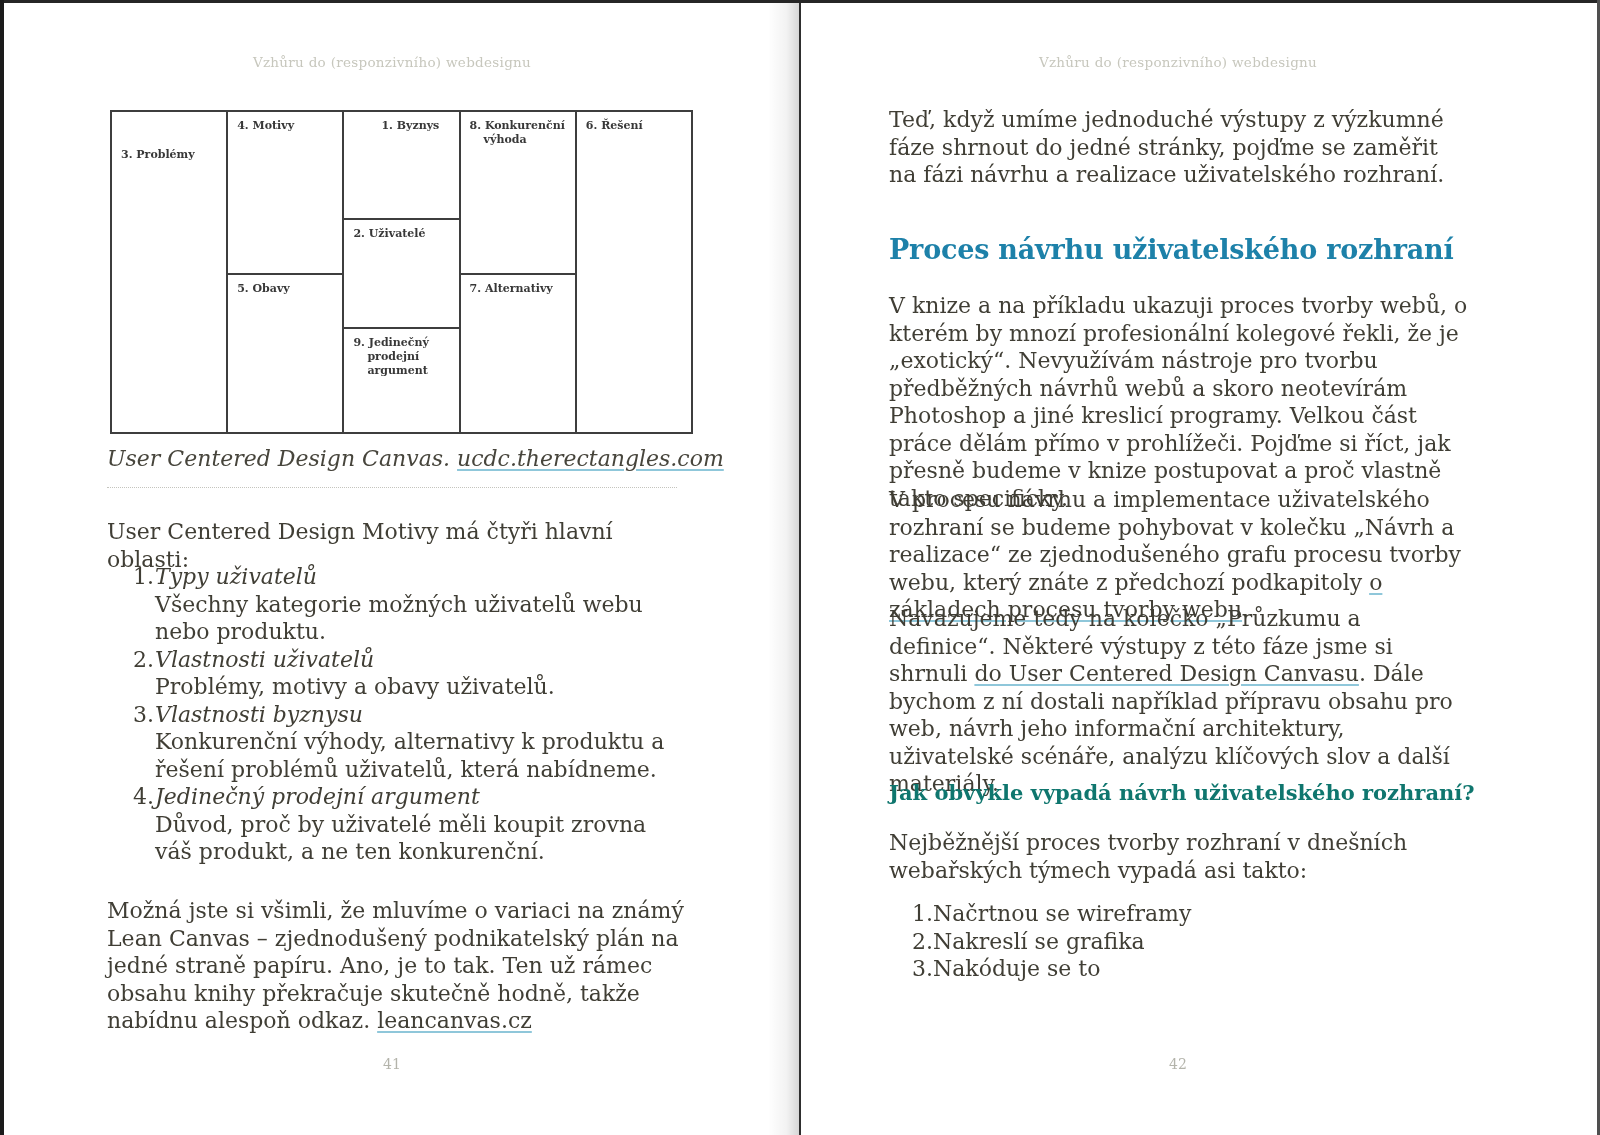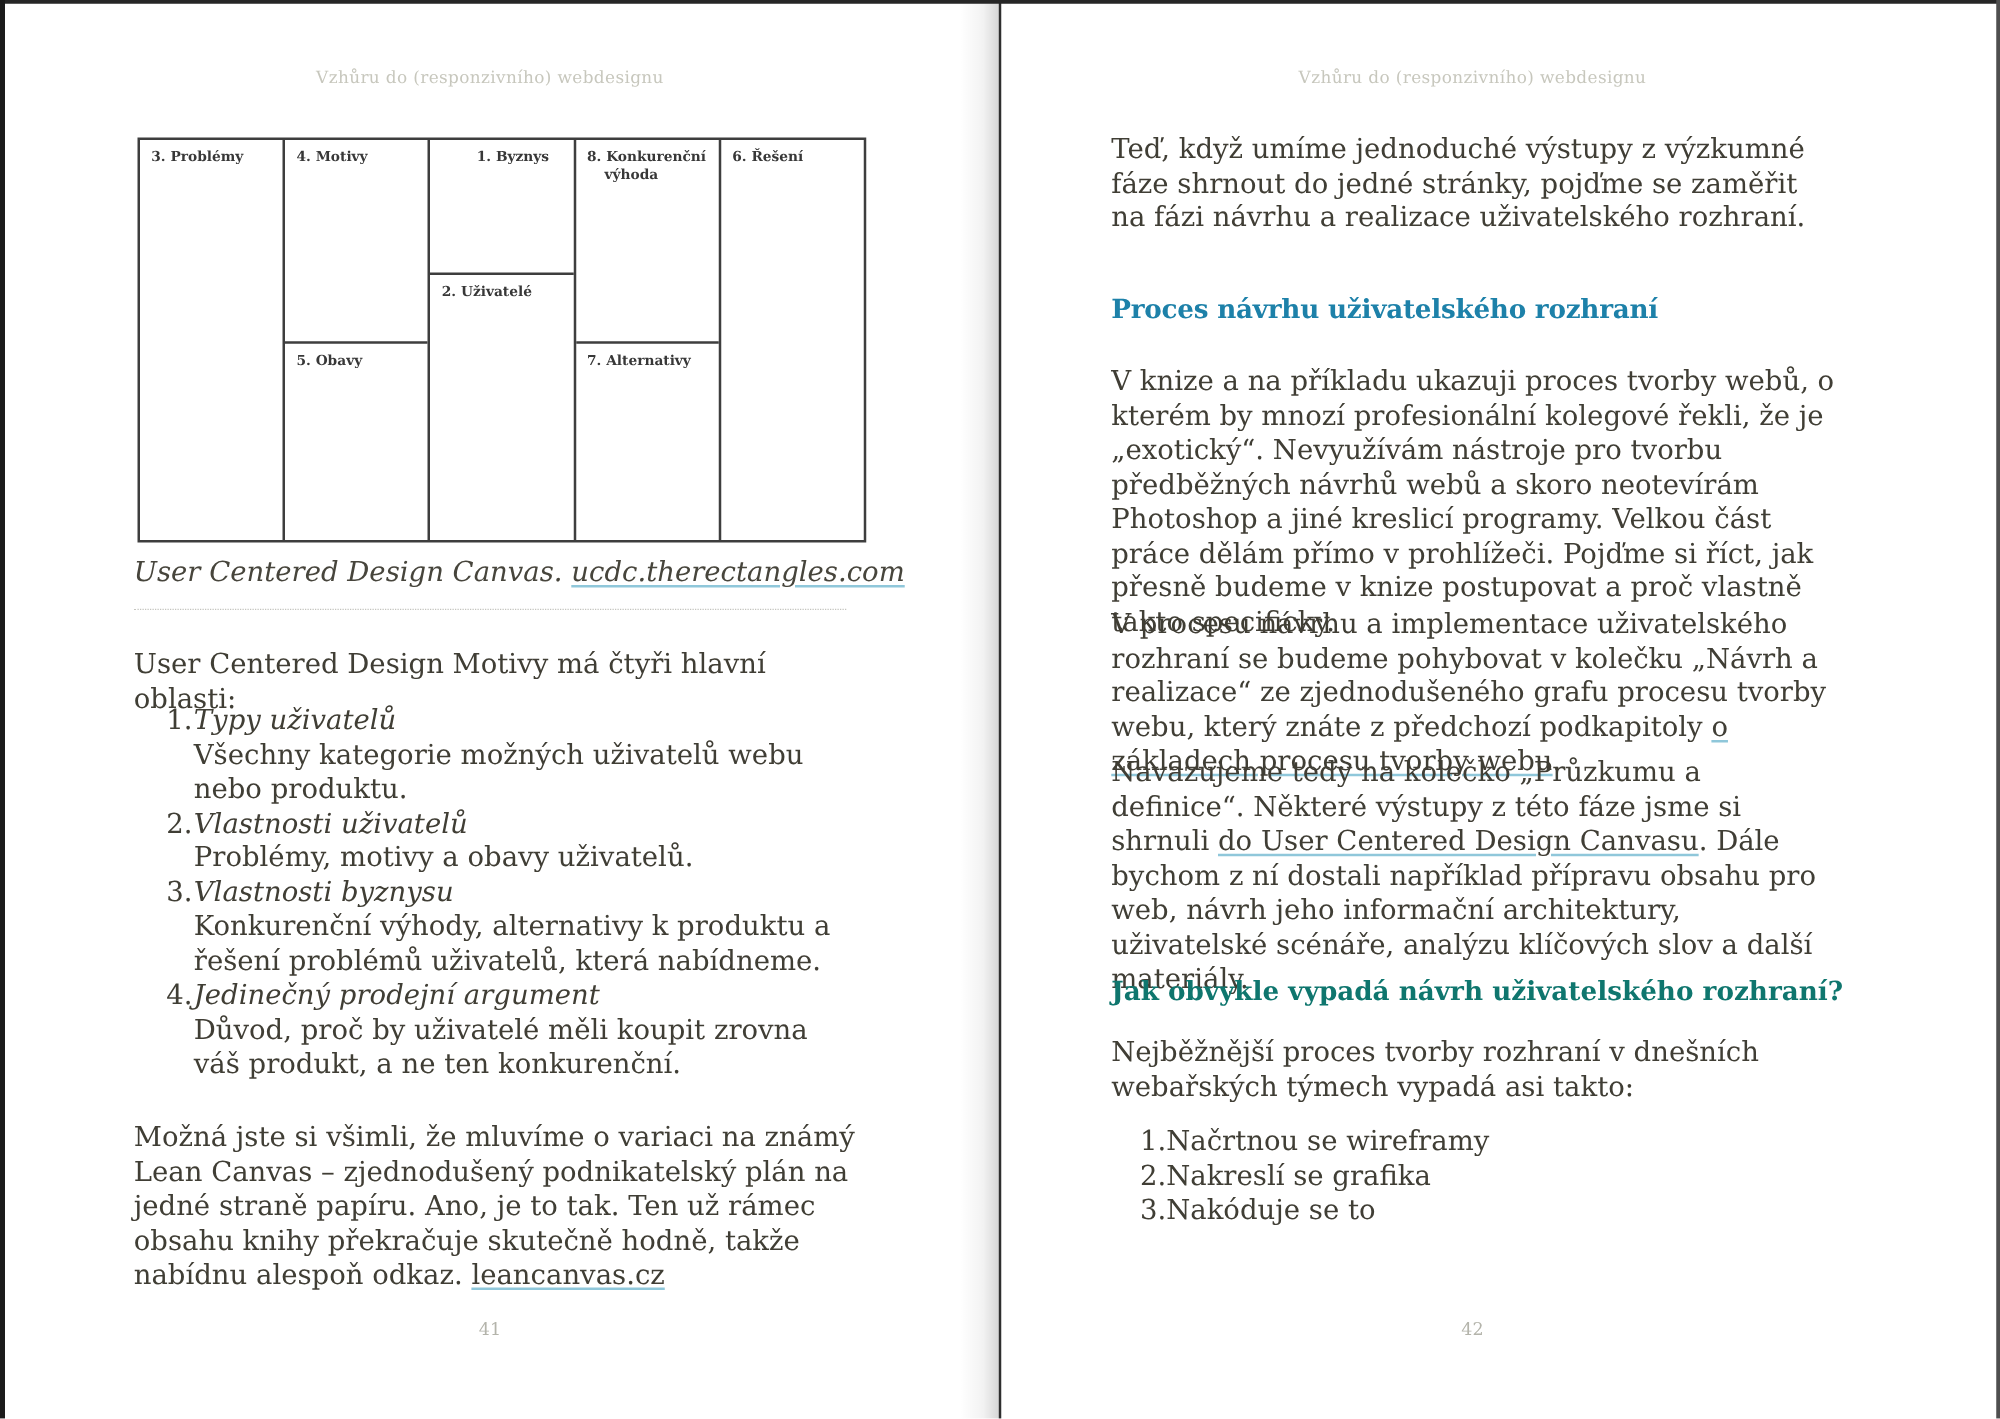--- a/index.html
+++ b/index.html
@@ -27,21 +27,21 @@
   .pagenum { position:absolute; top:1056px; font-size:14px; color:#b4b4ab; text-align:center; }
   .page-left  .pagenum { left:107px; width:570px; }
   .page-right .pagenum { left:89px;  width:578px; }
 
   .body-text { font-size:22px; line-height:27.5px; color:#403e35; }
 
   
   .canvas-box { position:absolute; left:110px; top:110px; width:583px; height:324px;
                 box-sizing:border-box; border:2px solid #3e3e3e; display:flex; background:#fff; }
   .canvas-col { flex:1 1 0; display:flex; flex-direction:column; border-left:2px solid #3e3e3e; min-width:0; }
-  .canvas-col:first-child { border-left:none; }
+  .canvas-col:first-child { border-left:none;margin-top:29px; }
   .canvas-cell { box-sizing:border-box; padding:7px 6px 4px 9px; overflow:hidden; }
   .canvas-cell.split { border-top:2px solid #3e3e3e; }
   .canvas-cell.grow { flex:1 1 auto; }
   .cell-label { display:block; font-size:11px; font-weight:bold; color:#383838; line-height:14px;
                 padding-left:14px; text-indent:-14px; }
   .h161 { height:161px; flex:none; }
   .h106 { height:106px; flex:none;margin-left:28px; }
   .h109 { height:109px; flex:none; }
 
   .figure-caption { position:absolute; left:107px; top:446px; font-style:italic; font-size:22px; color:#47453c; }
@@ -57,21 +57,21 @@
 
   .closing-para { position:absolute; left:107px; top:857px; width:584px;margin-top:40px; }
 
   
   .booklink { color:inherit; text-decoration:underline; text-decoration-color:#8fc7da;
               text-decoration-thickness:1.5px; text-underline-offset:3px; cursor:pointer; }
 
   
   .rp-para1 { position:absolute; left:89px; top:106px; width:582px; }
   .rp-h1    { position:absolute; left:89px; top:234px; width:600px;
-              font-size:21px; font-weight:bold; color:#1d81a9; letter-spacing:-0.2px; }
+              font-size:27px; font-weight:bold; color:#1d81a9; letter-spacing:-0.2px; }
   .rp-para2 { position:absolute; left:89px; top:292px; width:584px; }
   .rp-para3 { position:absolute; left:89px; top:486px; width:584px; }
   .rp-para4 { position:absolute; left:89px; top:605px; width:584px; }
   .rp-h2    { position:absolute; left:89px; top:780px; width:600px;
               font-size:21px; font-weight:bold; color:#0f766e; }
   .rp-para5 { position:absolute; left:89px; top:829px; width:584px; }
   .proc-list { position:absolute; left:89px; top:900px; width:578px; }
   .proc-item { display:flex; padding-left:23px; }
   .proc-num  { flex:none; width:21px; }
 </style>
@@ -98,20 +98,23 @@
           <span class="cell-label">5. Obavy</span>
         </div>
       </div>
       <div class="canvas-col">
         <div class="canvas-cell h106">
           <span class="cell-label">1. Byznys</span>
         </div>
         <div class="canvas-cell split h109">
           <span class="cell-label">2. Uživatelé</span>
         </div>
+        <div class="canvas-cell split grow">
+          <span class="cell-label">9. Jedinečný prodejní argument</span>
+        </div>
       </div>
       <div class="canvas-col">
         <div class="canvas-cell h161">
           <span class="cell-label">8. Konkurenční výhoda</span>
         </div>
         <div class="canvas-cell split grow">
           <span class="cell-label">7. Alternativy</span>
         </div>
       </div>
       <div class="canvas-col">

